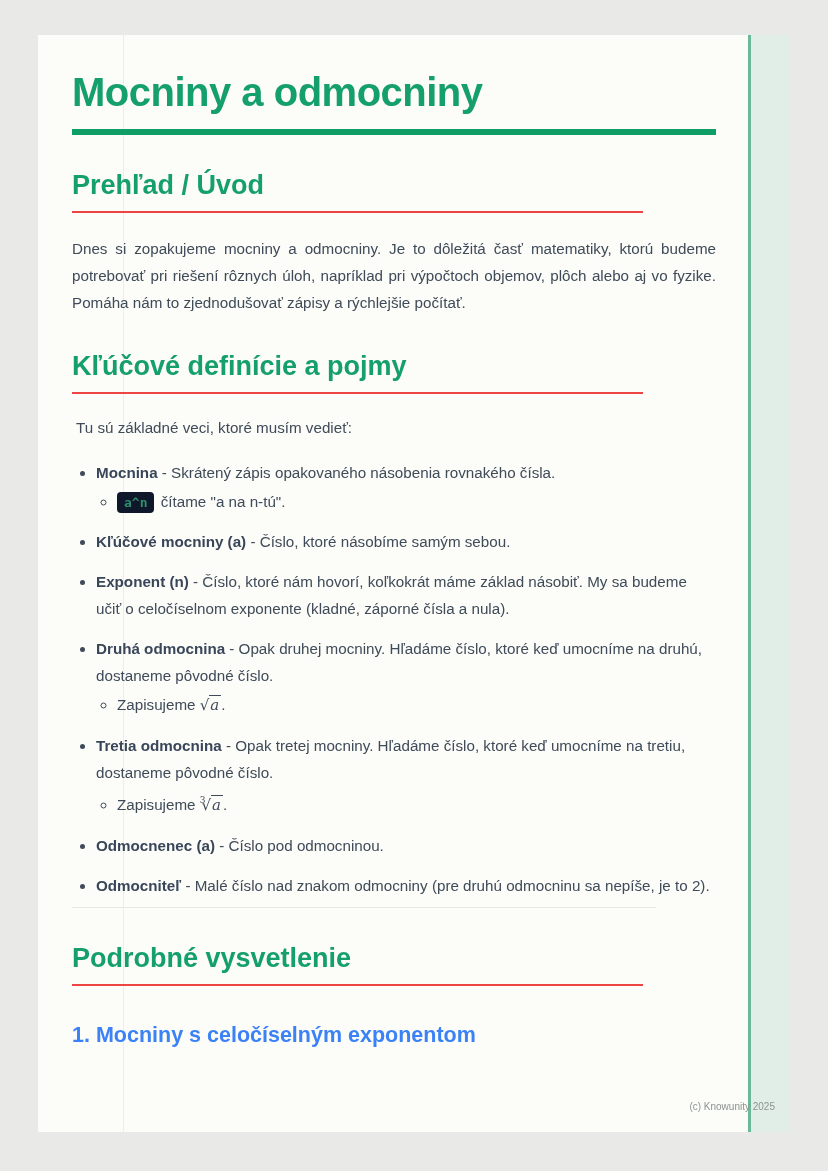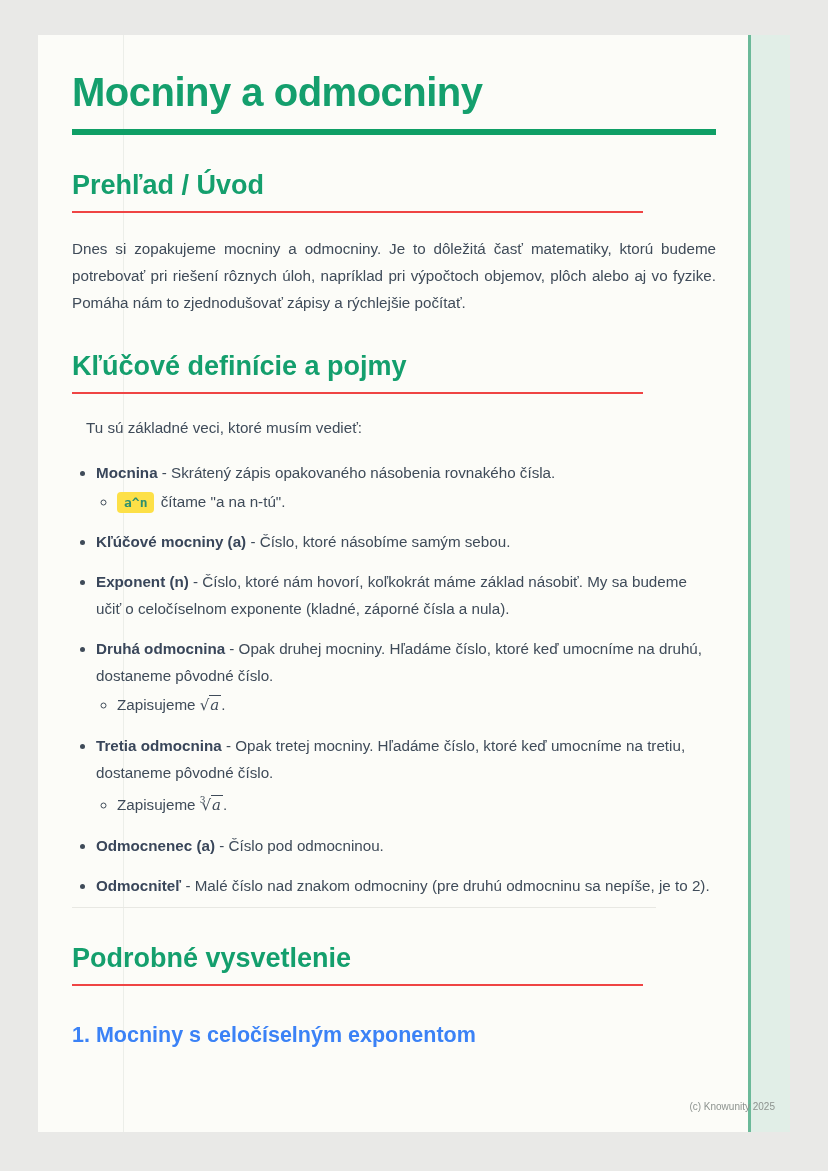--- a/index.html
+++ b/index.html
@@ -74,21 +74,21 @@
     color: #3b82f6;
   }
   .body-text {
     margin: 22px 0 0;
     font-size: 15.2px;
     line-height: 27px;
     color: #3f4b59;
     text-align: justify;
   }
   .intro-text {
-    margin: 20px 14px 0;
+    margin: 20px 4px 0;
     font-size: 15.2px;
     line-height: 27px;
     color: #3f4b59;
   }
   ul.defs {
     margin: 18px 0 0;
     padding-left: 24px;
     list-style-type: disc;
   }
   ul.defs > li {
@@ -104,21 +104,21 @@
     padding-left: 21px;
     margin: 2px 0 4px;
   }
   ul.sub > li {
     font-size: 15.2px;
     line-height: 27px;
     color: #3f4b59;
   }
   .code-badge {
     display: inline-block;
-    background: #fde047;
+    background: #0f172a;
     border-radius: 4px;
     padding: 0 7px;
     margin-right: 2px;
     font-family: "DejaVu Sans Mono", "Liberation Mono", monospace;
     font-size: 13px;
     line-height: 21px;
     color: #2e8f6e;
     font-weight: 700;
     text-align: right;
   }

